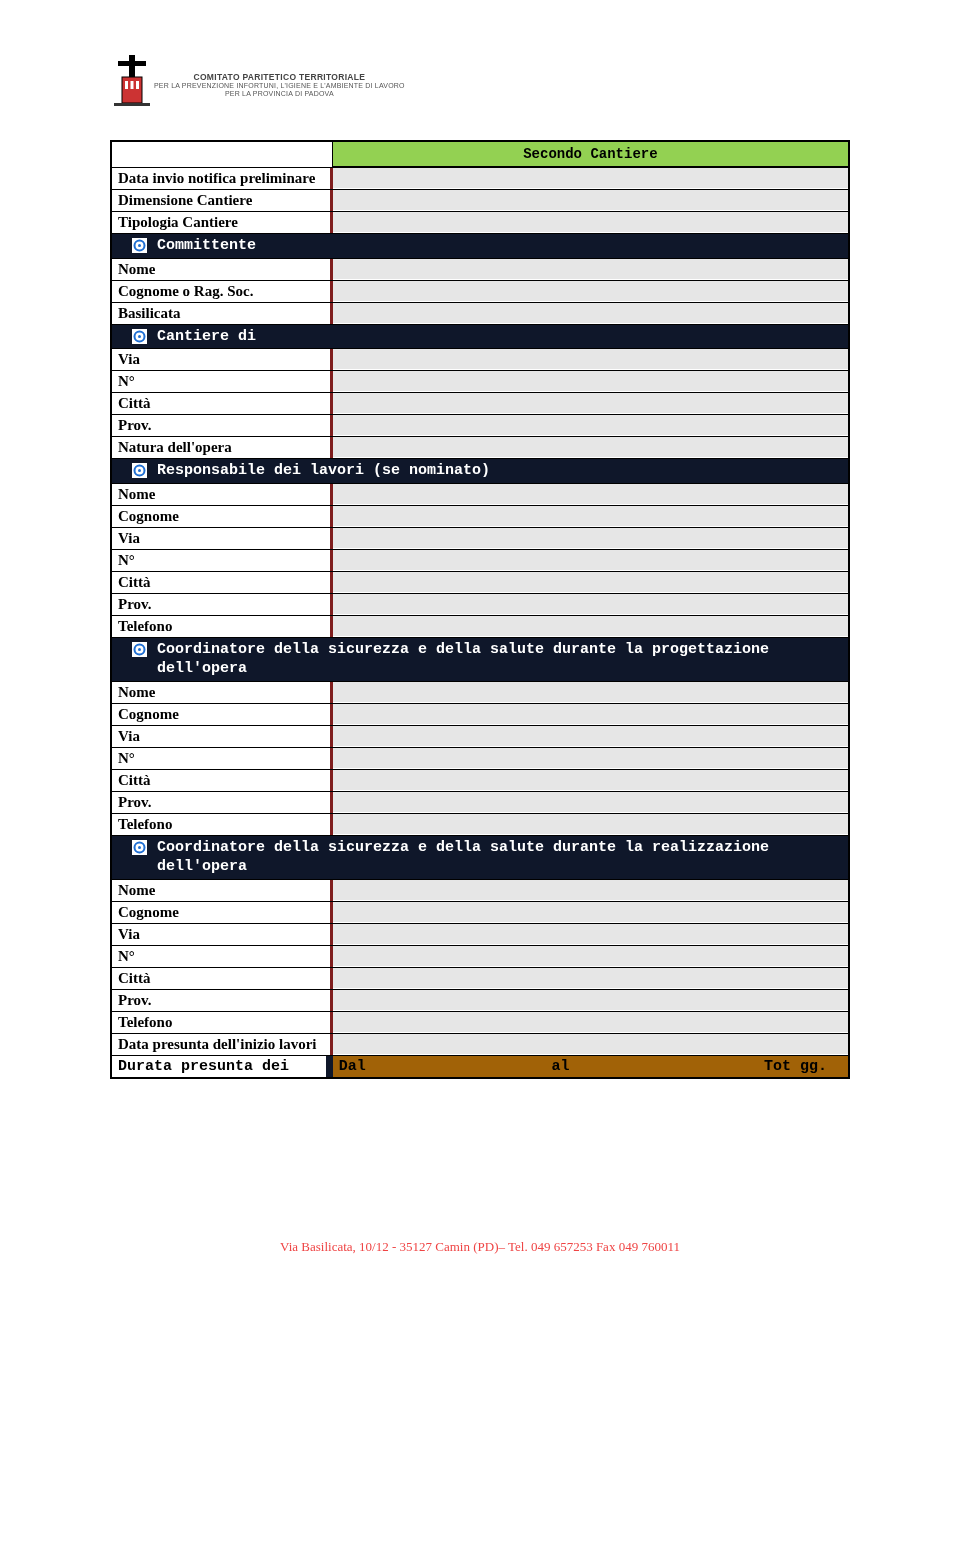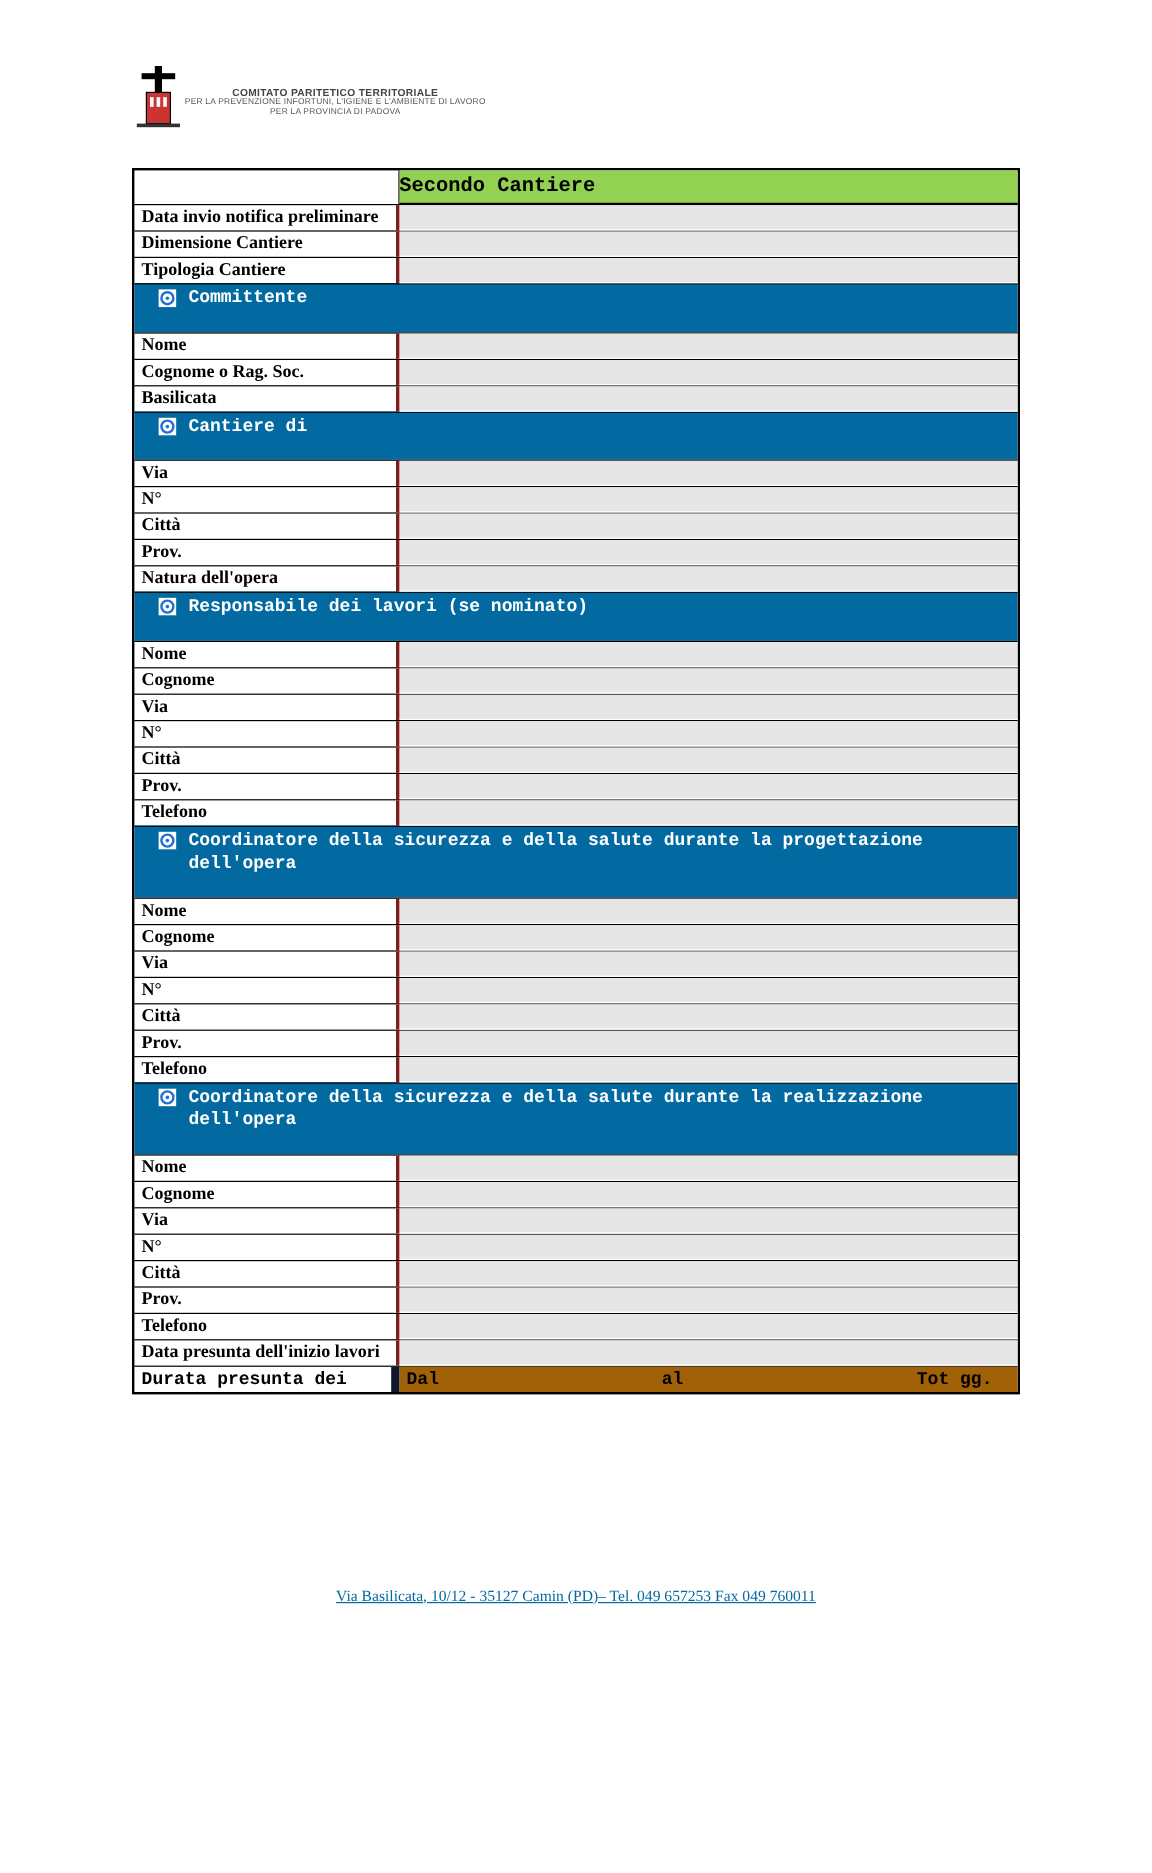--- a/index.html
+++ b/index.html
@@ -36,23 +36,24 @@
   .title-row {
     display: flex;
   }
   .title-left {
     width: 30%;
     border-right: 1px solid #000;
   }
   .title-right {
     flex: 1;
     background: #93d152;
+    text-align: center;
     padding: 4px 0;
     font-weight: bold;
-    font-size: 17px;
+    font-size: 14px;
     border-bottom: 1px solid #000;
   }
   .row {
     display: flex;
     border-top: 1px solid #000;
     min-height: 22px;
   }
   .row:first-child { border-top: none; }
   .label-cell {
     width: 30%;
@@ -62,25 +63,25 @@
     display: flex;
     align-items: center;
     font-family: Liberation Serif, serif;
   }
   .value-cell {
     flex: 1;
     background: #e6e6e6;
     border-bottom: 1px solid #fff;
   }
   .section-header {
-    background: #0369a1;
+    background: #0f172a;
     color: #fff;
     display: flex;
     align-items: flex-start;
-    padding: 2px 6px 18px 6px;
+    padding: 2px 6px 2px 6px;
     font-weight: bold;
     border-top: 1px solid #000;
   }
   .wheel {
     flex-shrink: 0;
     margin-right: 10px;
     margin-left: 14px;
     margin-top: 2px;
   }
   .section-text {
@@ -110,22 +111,21 @@
     padding: 2px 6px;
   }
   .dur-lbl { width: 60px; }
   .dur-gap { flex: 1; }
 
   .footer {
     margin-top: 160px;
     text-align: center;
     font-family: "Times New Roman", Times, serif;
     font-size: 13px;
-    color: #0369a1;
-    text-decoration: underline;
+    color: #ef4444;
   }
   .footer .pag {
     font-family: "Courier New", Courier, monospace;
     font-size: 14px;
     font-weight: bold;
     margin-top: 4px;
   }
 </style>
 </head>
 <body>

